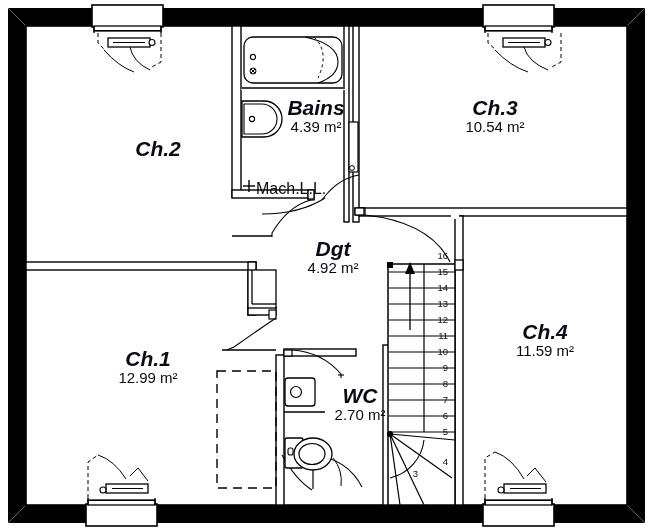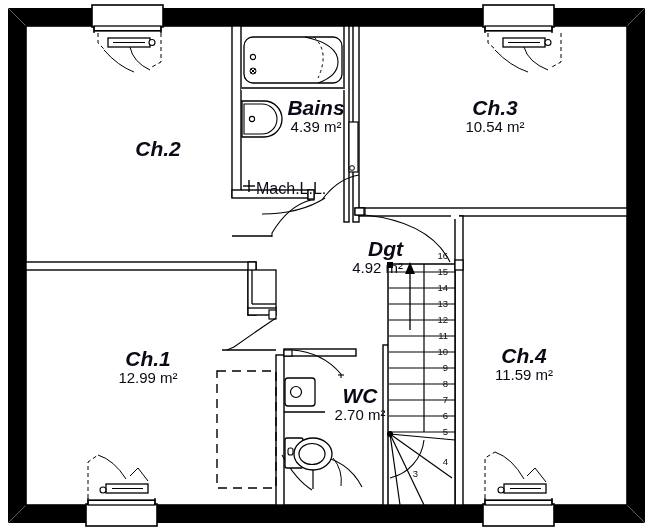--- a/index.html
+++ b/index.html
@@ -316,36 +316,36 @@
   <div class="room-label" style="left:246px; top:97px; width:140px;">
     <div class="room-name">Bains</div>
     <div class="room-area">4.39 m²</div>
   </div>
 
   <div class="room-label" style="left:425px; top:97px; width:140px;">
     <div class="room-name">Ch.3</div>
     <div class="room-area">10.54 m²</div>
   </div>
 
-  <div class="room-label" style="left:263px; top:238px; width:140px;text-align:right;">
+  <div class="room-label" style="left:263px; top:238px; width:140px;">
     <div class="room-name">Dgt</div>
     <div class="room-area">4.92 m²</div>
   </div>
 
   <div class="room-label" style="left:78px; top:348px; width:140px;">
     <div class="room-name">Ch.1</div>
     <div class="room-area">12.99 m²</div>
   </div>
 
   <div class="room-label" style="left:292px; top:385px; width:136px;">
     <div class="room-name">WC</div>
     <div class="room-area">2.70 m²</div>
   </div>
 
-  <div class="room-label" style="left:454px; top:321px; width:140px;margin-top:24px;">
+  <div class="room-label" style="left:475px; top:321px; width:140px;">
     <div class="room-name">Ch.4</div>
     <div class="room-area">11.59 m²</div>
   </div>
 
   <div class="fixture-label" style="left:256px; top:180px;">Mach.L.L.</div>
 
   <div class="stair-num" style="left:428px; top:250px;">16</div>
   <div class="stair-num" style="left:428px; top:266px;">15</div>
   <div class="stair-num" style="left:428px; top:282px;">14</div>
   <div class="stair-num" style="left:428px; top:298px;">13</div>

